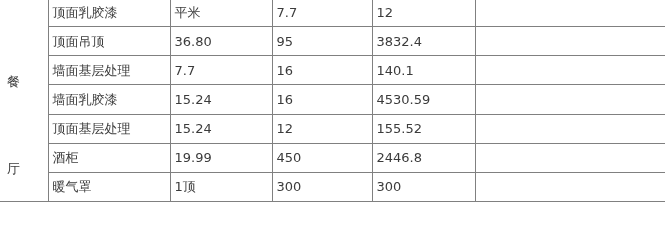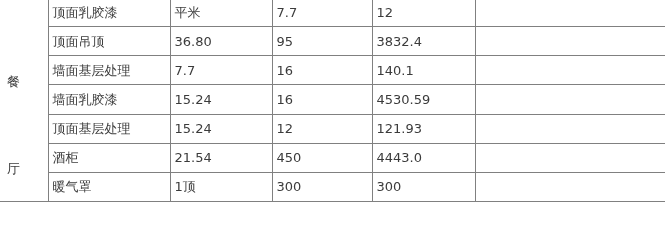--- a/index.html
+++ b/index.html
@@ -120,28 +120,28 @@
         <td class="col-item">墙面乳胶漆</td>
         <td class="col-qty">15.24</td>
         <td class="col-price">16</td>
         <td class="col-amount">4530.59</td>
         <td class="col-blank"></td>
       </tr>
       <tr>
         <td class="col-item">顶面基层处理</td>
         <td class="col-qty">15.24</td>
         <td class="col-price">12</td>
-        <td class="col-amount">121.93</td>
+        <td class="col-amount">155.52</td>
         <td class="col-blank"></td>
       </tr>
       <tr>
         <td class="col-item">酒柜</td>
-        <td class="col-qty">21.54</td>
+        <td class="col-qty">19.99</td>
         <td class="col-price">450</td>
-        <td class="col-amount">4443.0</td>
+        <td class="col-amount">2446.8</td>
         <td class="col-blank"></td>
       </tr>
       <tr>
         <td class="col-item">暖气罩</td>
         <td class="col-qty">1顶</td>
         <td class="col-price">300</td>
         <td class="col-amount">300</td>
         <td class="col-blank"></td>
       </tr>
     </tbody>

